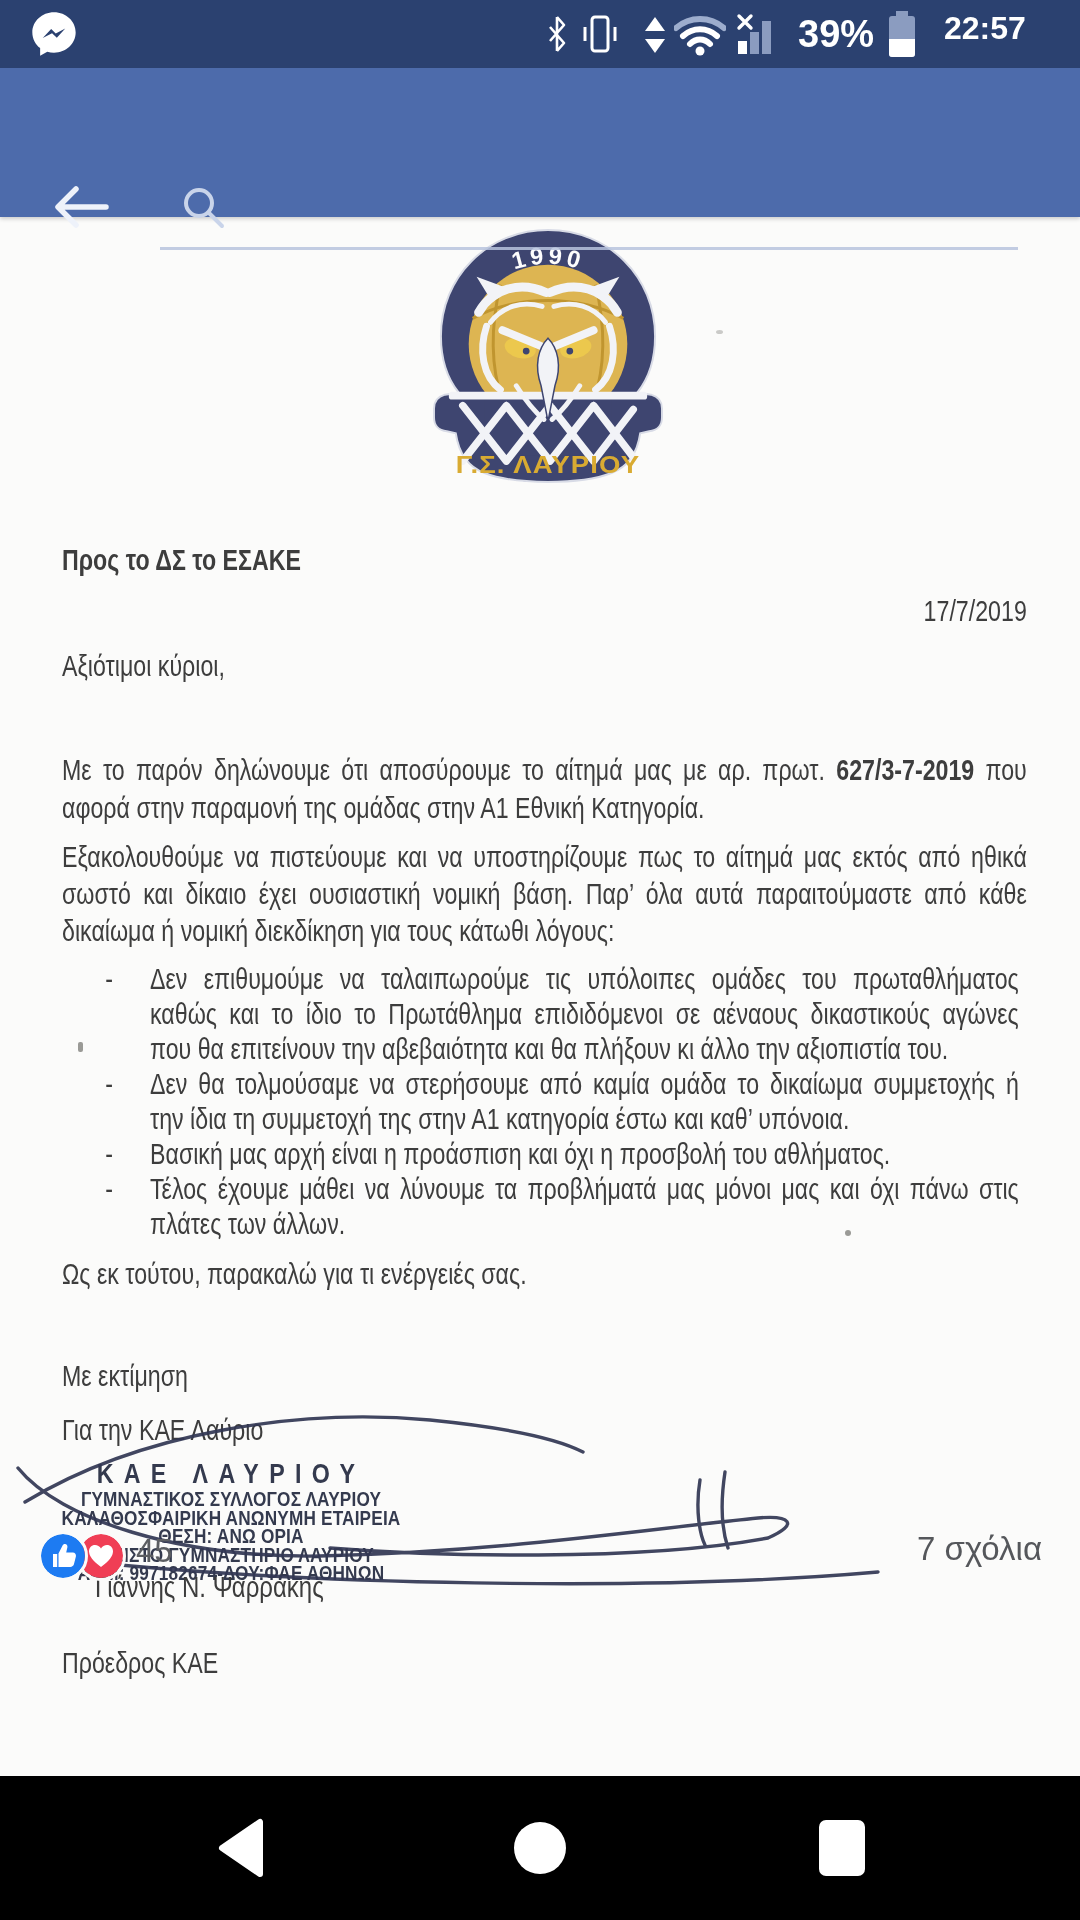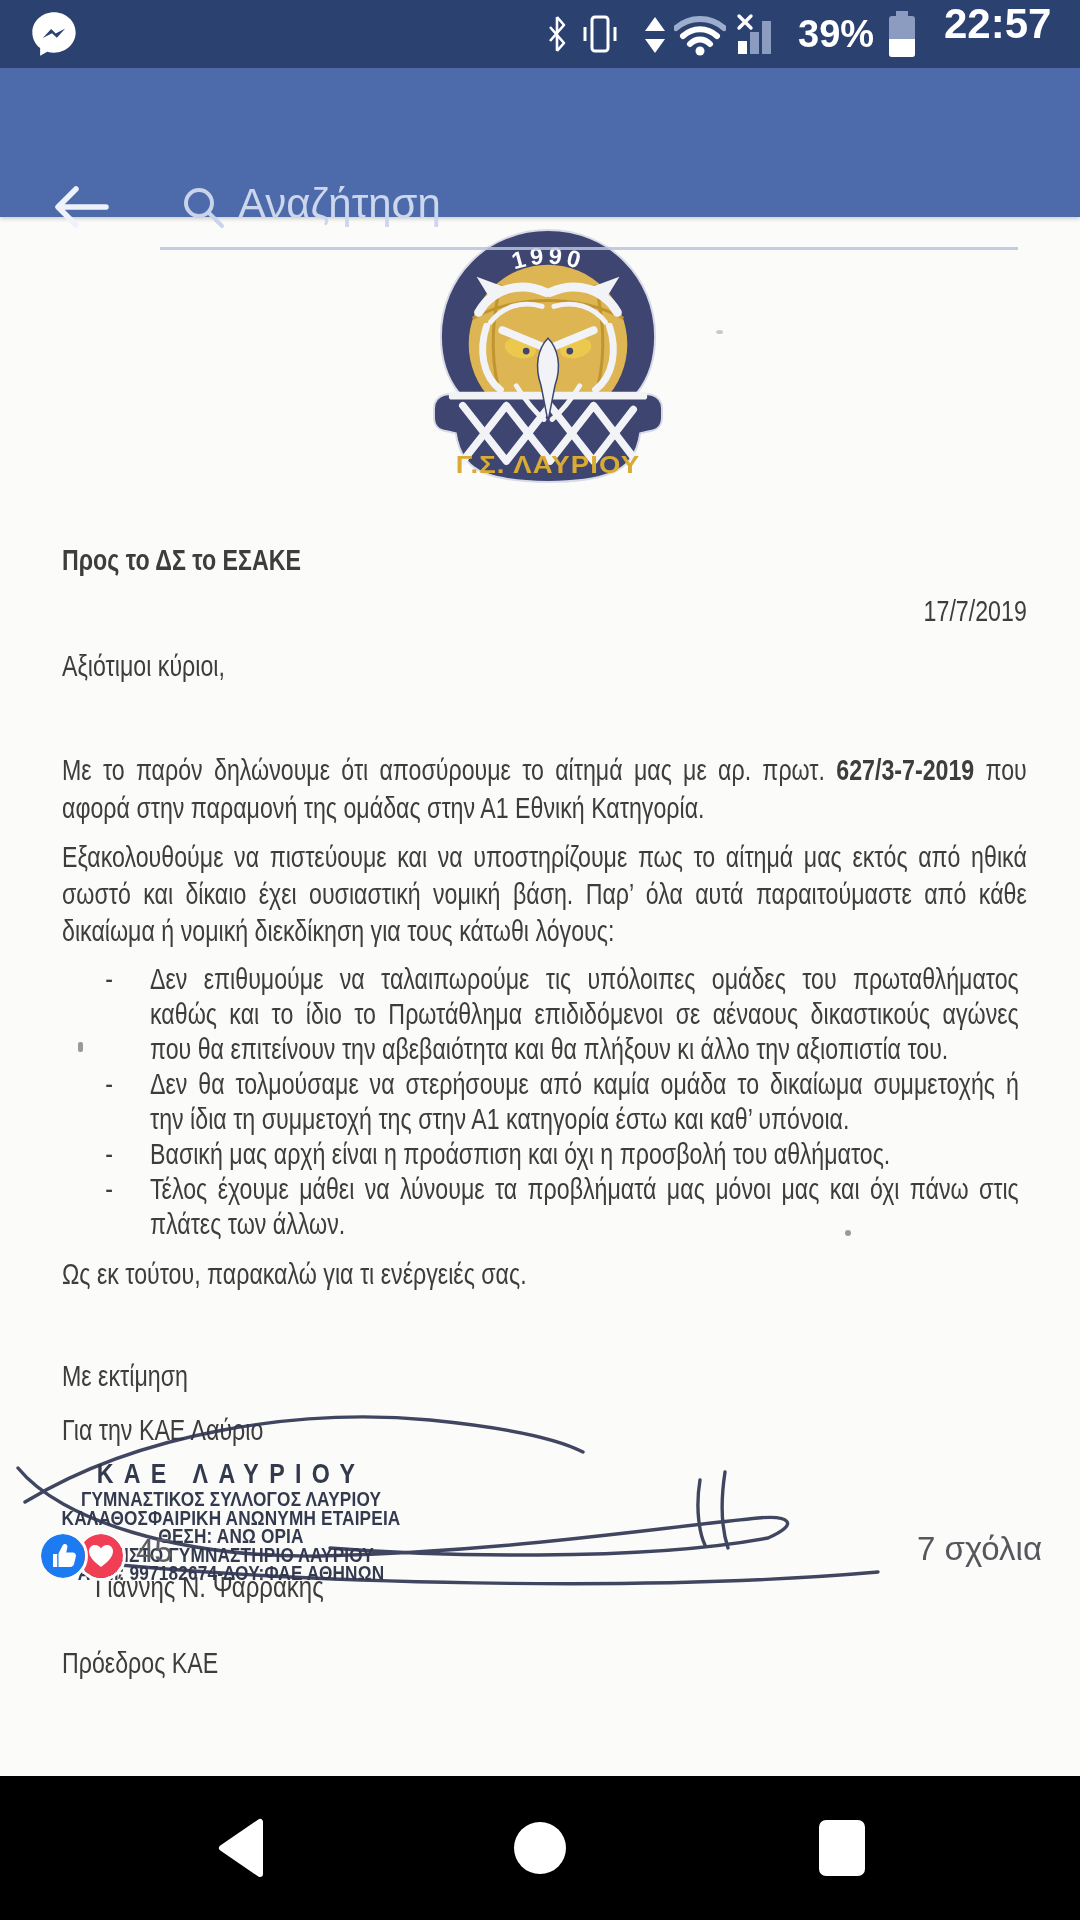--- a/index.html
+++ b/index.html
@@ -5,21 +5,21 @@
   html,body{margin:0;padding:0;background:#222;}
   .screen{position:relative;width:1080px;height:1920px;overflow:hidden;
           background:#fbfbfa;font-family:"Liberation Sans",sans-serif;}
 
   
   .statusbar{position:absolute;left:0;top:0;width:1080px;height:68px;background:#2b4170;z-index:30;}
   .msgr{position:absolute;left:28px;top:8px;width:52px;height:52px;}
   .sicon{position:absolute;top:0;}
   .stxt{position:absolute;color:#fff;font-weight:700;}
   .battpct{left:798px;top:13px;font-size:38px;}
-  .clock{left:944px;top:0;font-size:42px;text-align:right;}
+  .clock{left:944px;top:10px;font-size:32px;text-align:right;}
 
   
   .appbar{position:absolute;left:0;top:68px;width:1080px;height:149px;background:#4d6bab;z-index:29;
           box-shadow:0 2px 4px rgba(0,0,0,.18);}
   .backarrow{position:absolute;left:52px;top:116px;width:58px;height:46px;}
   .mag{position:absolute;left:180px;top:116px;width:46px;height:46px;}
   .searchtext{position:absolute;left:238px;top:112px;font-size:42px;color:#ccd6ec;}
   .underline{position:absolute;left:160px;top:179px;width:858px;height:3px;background:#b7c3dd;opacity:.85;}
 
   
@@ -110,21 +110,20 @@
   </div>
 
   <div class="appbar">
     <svg class="backarrow" viewBox="0 0 58 46">
       <path d="M54 23 L8 23 M24 5 L6 23 L24 41" stroke="#eef2fa" stroke-width="5.5" fill="none" stroke-linecap="round" stroke-linejoin="round"></path>
     </svg>
     <svg class="mag" viewBox="0 0 46 46">
       <circle cx="19" cy="19" r="13" stroke="#c9d4ea" stroke-width="4" fill="none"></circle>
       <line x1="29" y1="29" x2="42" y2="42" stroke="#c9d4ea" stroke-width="4" stroke-linecap="round"></line>
     </svg>
-    <div class="searchtext">Αναζήτηση</div>
     <div class="underline"></div>
   </div>
 
   <div class="doc">
 
     <svg class="logo" viewBox="0 0 232 260">
       <path d="M116 3 C178 3 224 51 224 110 C224 132 218 152 206 167 L220 169 C227 171 231 176 231 183 L231 192 C231 200 226 205 218 206 L209 208 C206 228 196 242 180 248 C162 255 140 257 116 257 C92 257 70 255 52 248 C36 242 26 228 23 208 L14 206 C6 205 1 200 1 192 L1 183 C1 176 5 171 12 169 L26 167 C14 152 8 132 8 110 C8 51 54 3 116 3 Z" fill="#3e4570" stroke="#d8dbe6" stroke-width="2"></path>
       <circle cx="116" cy="118" r="80" fill="#ddb552"></circle>
       <g stroke="#c0952f" stroke-width="3" fill="none">
         <path d="M40 92 C85 68 147 68 192 92"></path>

